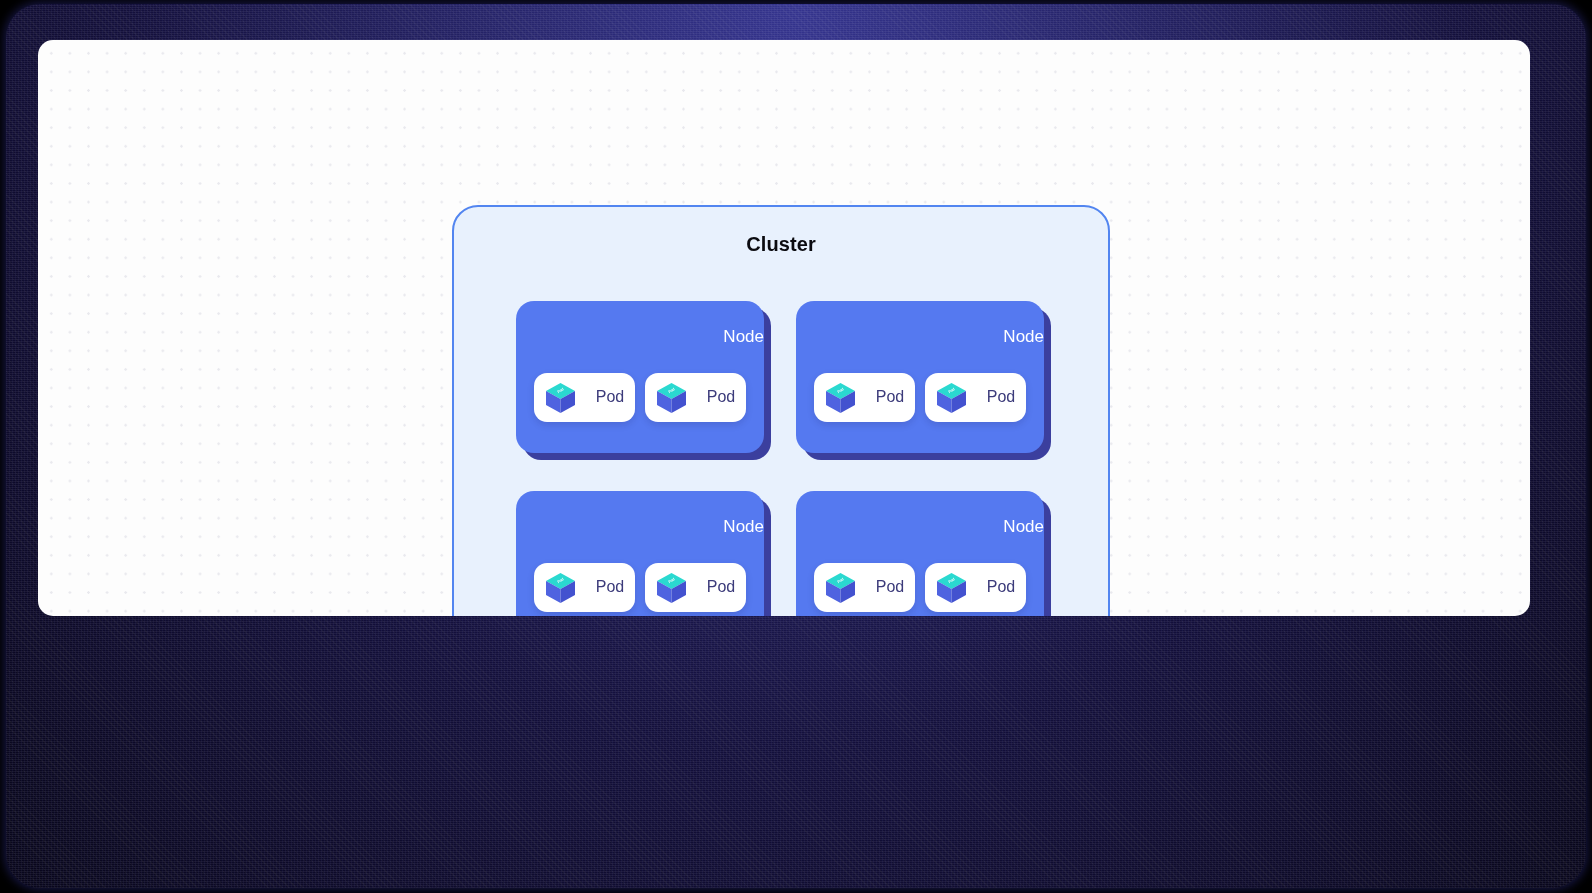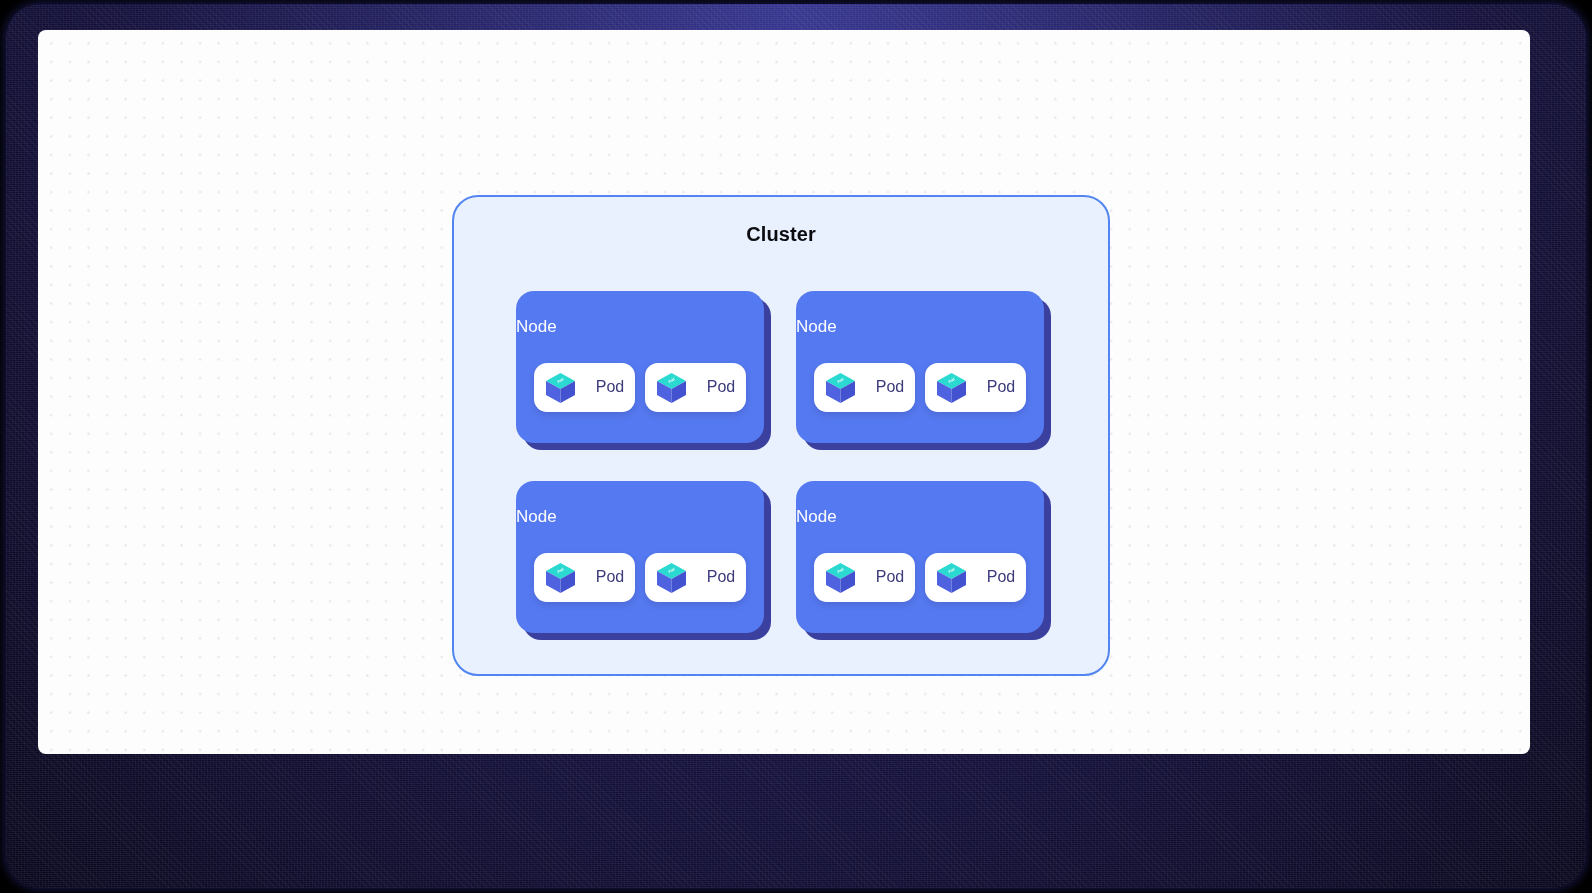--- a/index.html
+++ b/index.html
@@ -46,28 +46,28 @@
       repeating-linear-gradient(90deg,  rgba(140,140,255,0.10) 0 1px, rgba(0,0,0,0) 1px 3px),
       repeating-linear-gradient(45deg,  rgba(220,220,120,0.07) 0 1px, rgba(0,0,0,0) 1px 5px);
     mix-blend-mode: screen;
     pointer-events: none;
   }
 
   
   #canvas {
     position: absolute;
     left: 38px;
-    top: 30px;
+    top: 40px;
     width: 1492px;
-    height: 724px;
+    height: 576px;
     background-color: #fdfdfd;
     background-image: radial-gradient(#e9e9ee 1.3px, transparent 1.4px);
     background-size: 18.6px 18.6px;
     background-position: 4px 4px;
-    border-radius: 8px;
+    border-radius: 15px;
     overflow: hidden;
   }
 
   
   #cluster {
     position: absolute;
     left: 414px;         
     top: 165px;          
     width: 658px;
     height: 481px;
@@ -109,21 +109,21 @@
     background: #5579f0;
     border-radius: 18px;
     box-shadow: 7px 7px 0 0 #3b3f9e;
   }
 
   .node-title {
     position: absolute;
     left: 0;
     right: 0;
     top: 26px;
-    text-align: left;
+    text-align: right;
     font-size: 17px;
     font-weight: normal;
     color: #ffffff;
   }
 
   .pod-row {
     position: absolute;
     left: 18px;
     right: 18px;
     top: 72px;

